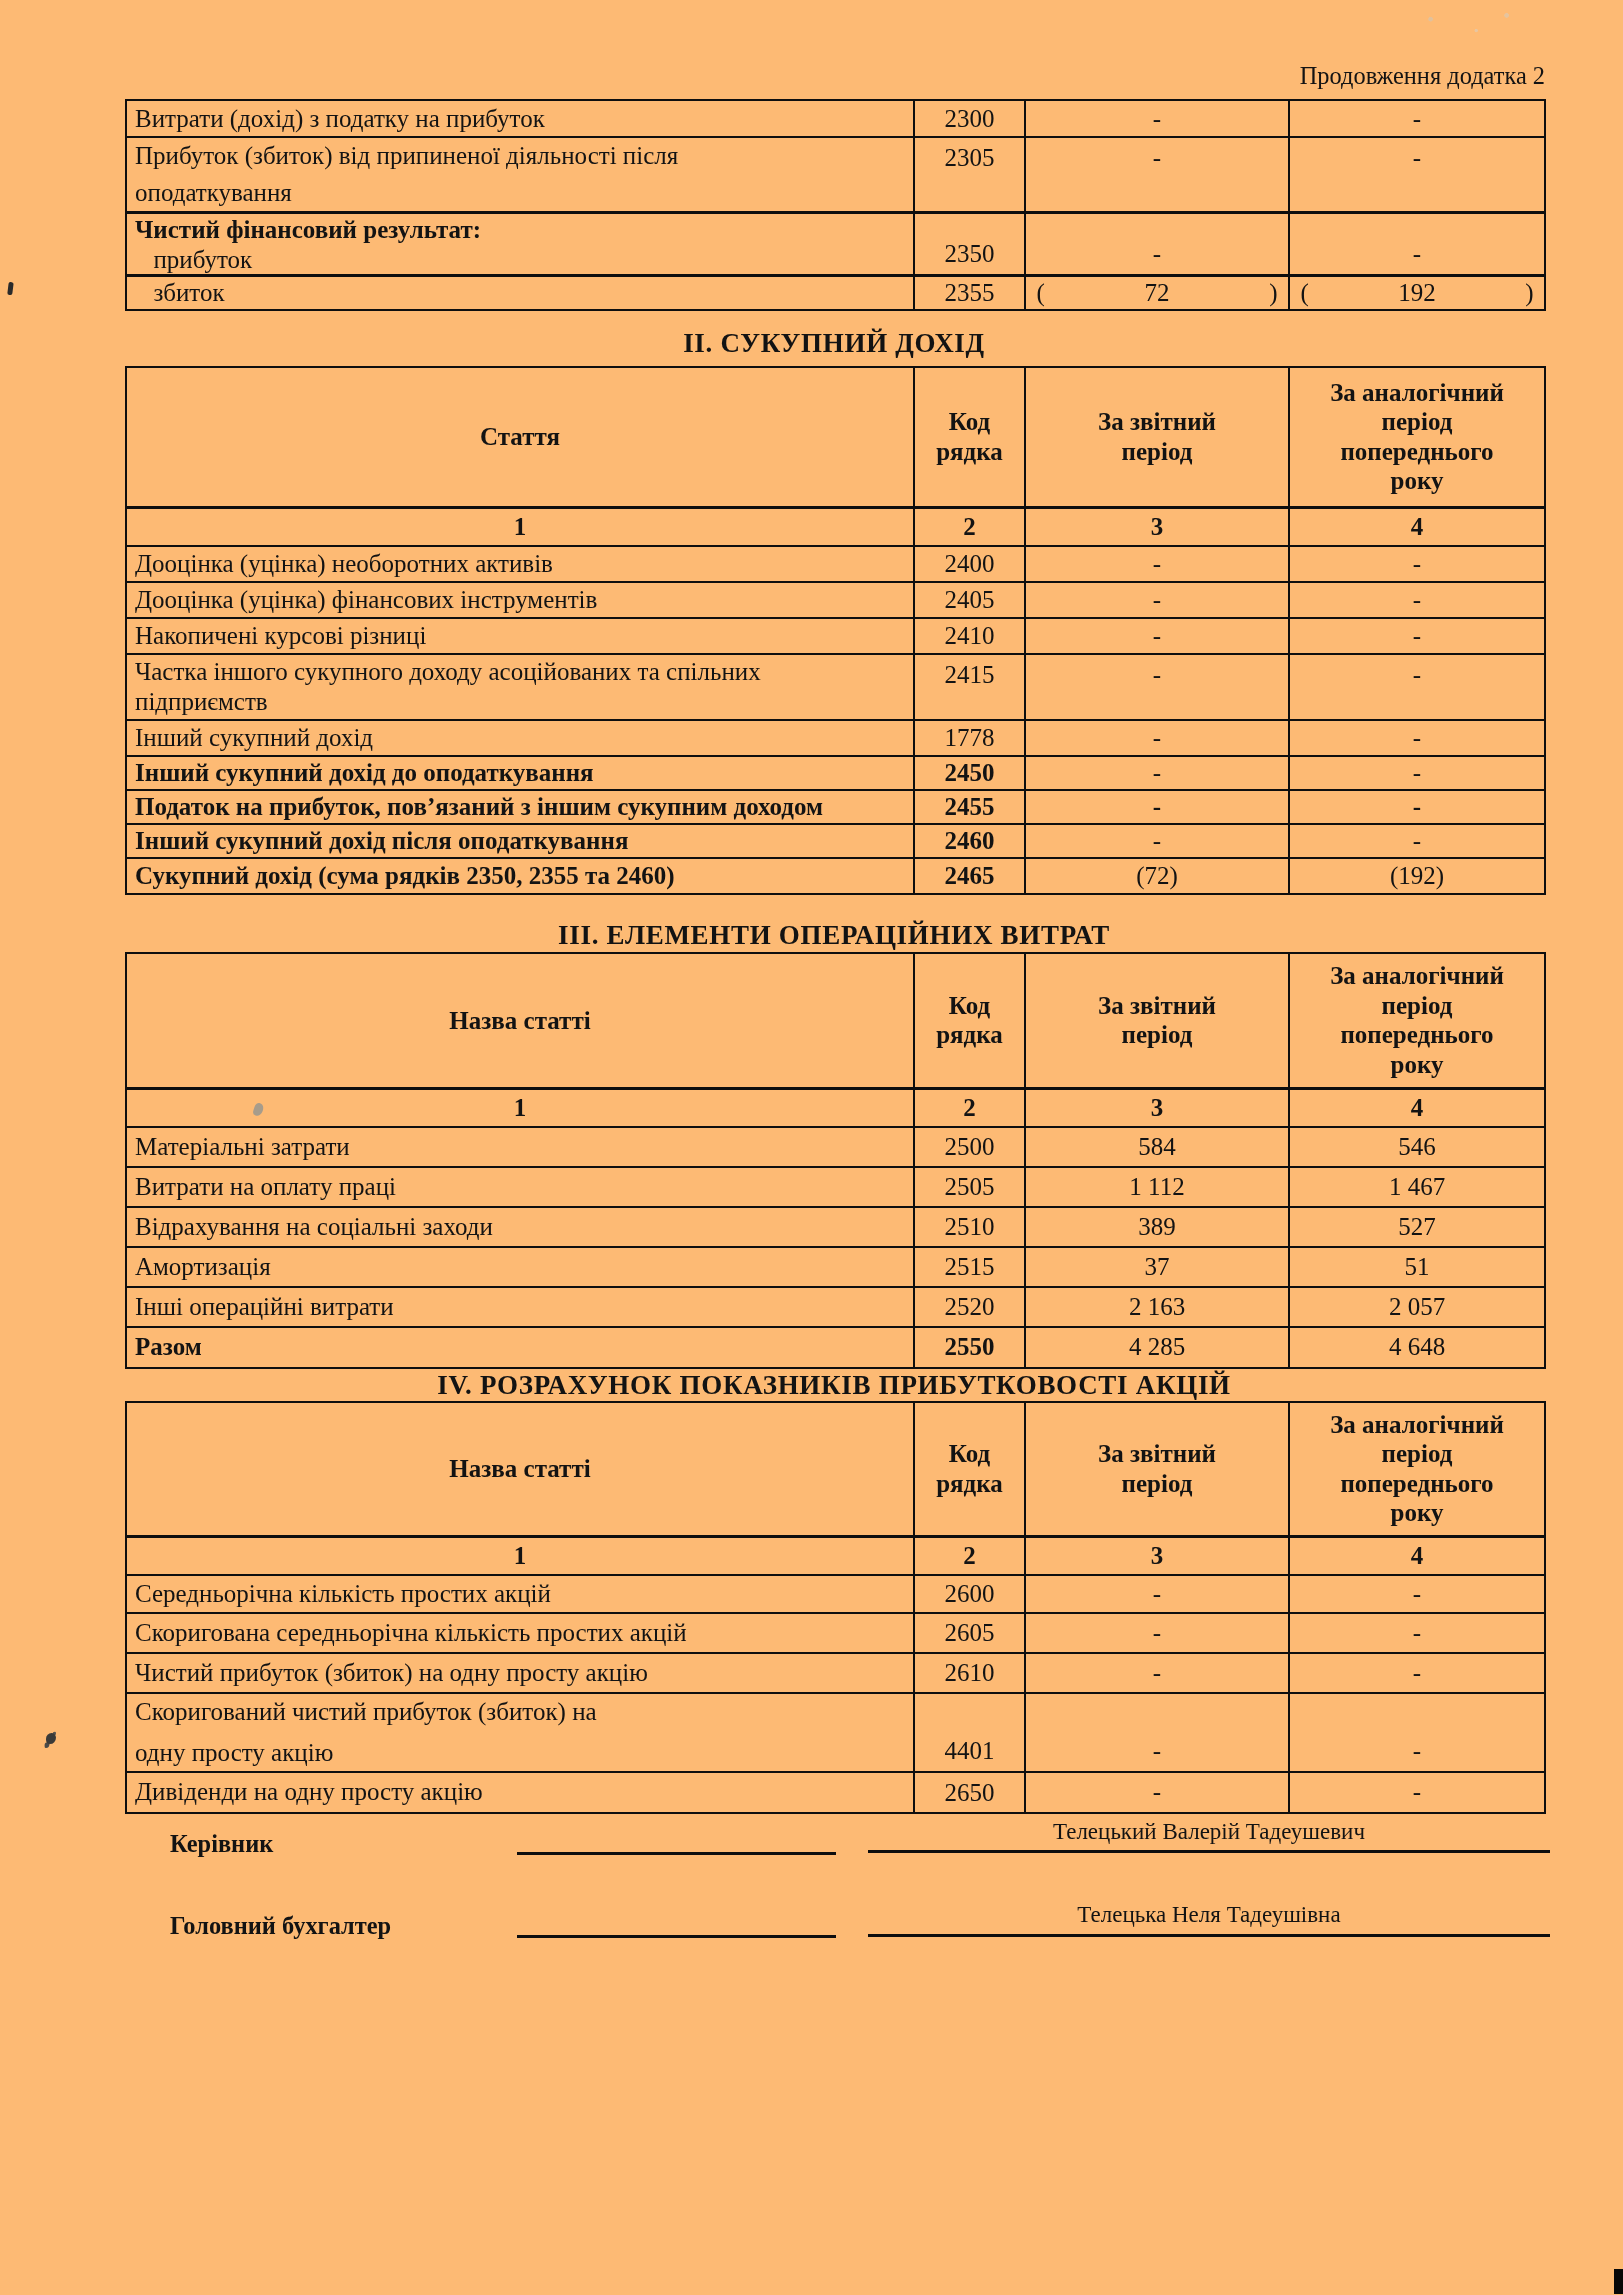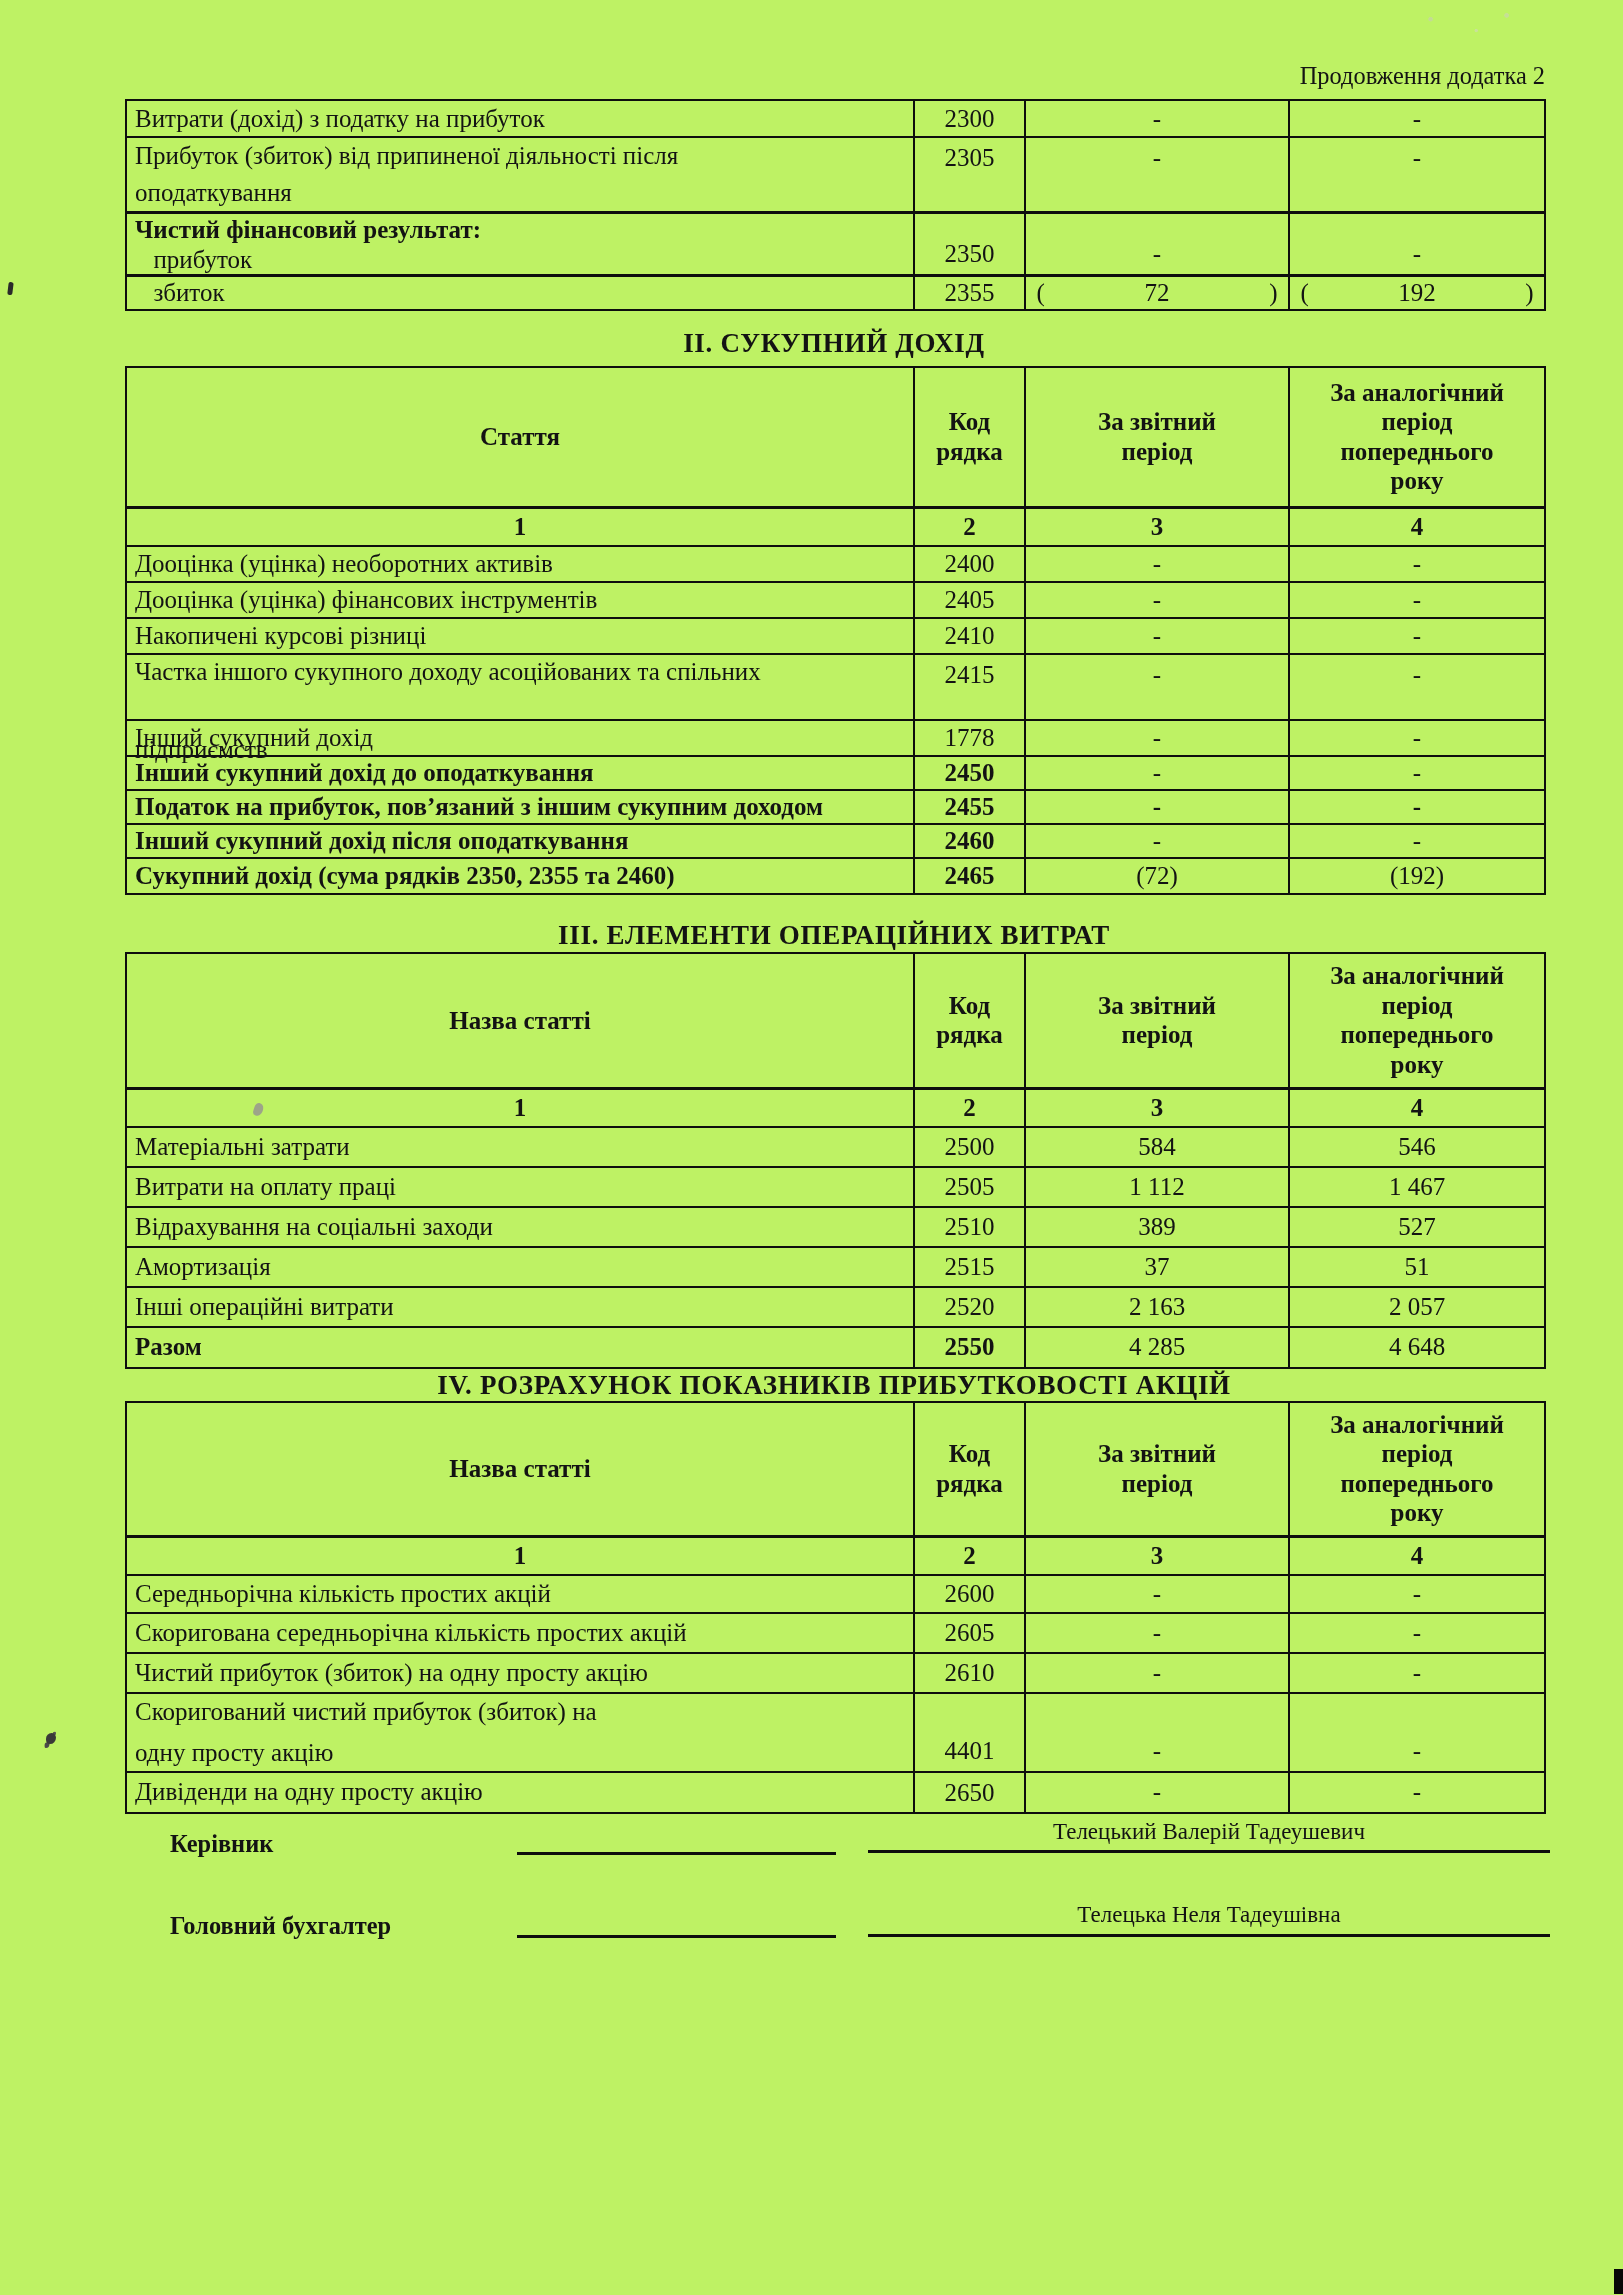--- a/index.html
+++ b/index.html
@@ -1,19 +1,19 @@
 <!DOCTYPE html>
 <html style="font-size:10.5px"><head>
 <meta charset="utf-8">
 <style>
   html,body{margin:0;padding:0;background:#888;}
   .page{
     position:relative;
     width:1623px;height:2295px;
-    background:#bef264;
+    background:#fdba74;
     font-family:"Liberation Serif","DejaVu Serif",serif;
     color:#131313;
     overflow:hidden;
   }
   .note{
     position:absolute;top:62px;right:78px;
     font-size:24.4px;
   }
   .sec-title{
     position:absolute;left:125px;width:1418px;
@@ -164,21 +164,21 @@
       <td class="val">-</td>
     </tr>
     <tr style="height:36px;">
       <td class="lbl">Накопичені курсові різниці</td>
       <td class="code">2410</td>
       <td class="val">-</td>
       <td class="val">-</td>
     </tr>
     <tr style="height:66px;">
       <td class="lbl">
-        <div class="twoline" style="height:59px;gap:48px;">
+        <div class="twoline" style="height:59px;">
           <span>Частка іншого сукупного доходу  асоційованих та спільних</span>
           <span>підприємств</span>
         </div>
       </td>
       <td class="code vtop">2415</td>
       <td class="val vtop">-</td>
       <td class="val vtop">-</td>
     </tr>
     <tr style="height:36px;">
       <td class="lbl">Інший сукупний дохід</td>

